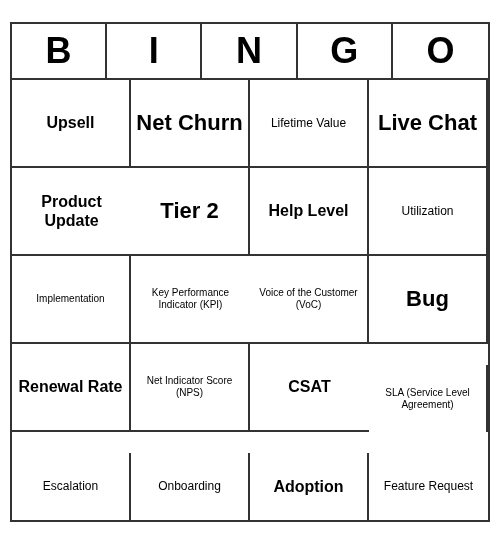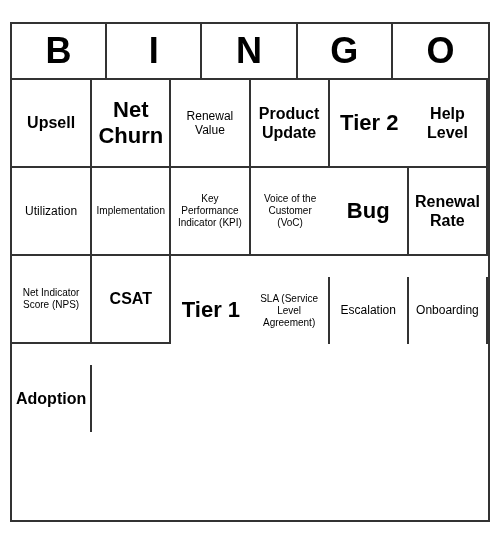--- a/index.html
+++ b/index.html
@@ -37,21 +37,21 @@
       padding: 6px 0;
       border-right: 2px solid #333;
     }
 
     .bingo-header-cell:last-child {
       border-right: none;
     }
 
     .bingo-grid {
       display: grid;
-      grid-template-columns: repeat(6, 1fr);
+      grid-template-columns: repeat(4, 1fr);
       grid-template-rows: repeat(5, 88px);
       border-radius: 7px;
     }
 
     .bingo-cell {
       border-right: 2px solid #333;
       border-bottom: 2px solid #333;
       display: flex;
       align-items: center;
       justify-content: center;
@@ -103,21 +103,24 @@
       <div class="bingo-header-cell">O</div>
     </div>
   <div class="bingo-grid">
   <div class="bingo-cell">
         <span class="cell-text size-medium">Upsell</span>
       </div>
       <div class="bingo-cell">
         <span class="cell-text size-large">Net Churn</span>
       </div>
       <div class="bingo-cell">
-        <span class="cell-text size-small">Renewal Value</span>
+        <span class="cell-text size-small">Lifetime Value</span>
+      </div>
+      <div class="bingo-cell">
+        <span class="cell-text size-large">Live Chat</span>
       </div>
       <div class="bingo-cell">
         <span class="cell-text size-medium">Product Update</span>
       </div>
       <div class="bingo-cell">
         <span class="cell-text size-large">Tier 2</span>
       </div>
       <div class="bingo-cell">
         <span class="cell-text size-medium">Help Level</span>
       </div>
@@ -139,28 +142,28 @@
       <div class="bingo-cell">
         <span class="cell-text size-medium">Renewal Rate</span>
       </div>
       <div class="bingo-cell">
         <span class="cell-text size-xsmall">Net Indicator Score (NPS)</span>
       </div>
       <div class="bingo-cell">
         <span class="cell-text size-medium">CSAT</span>
       </div>
       <div class="bingo-cell">
-        <span class="cell-text size-large">Tier 1</span>
-      </div>
-      <div class="bingo-cell">
         <span class="cell-text size-xsmall">SLA (Service Level Agreement)</span>
       </div>
       <div class="bingo-cell">
         <span class="cell-text size-small">Escalation</span>
       </div>
       <div class="bingo-cell">
         <span class="cell-text size-small">Onboarding</span>
       </div>
       <div class="bingo-cell">
         <span class="cell-text size-medium">Adoption</span>
       </div>
+      <div class="bingo-cell">
+        <span class="cell-text size-small">Feature Request</span>
+      </div>
     </div>
 </div>
 
 </body></html>

